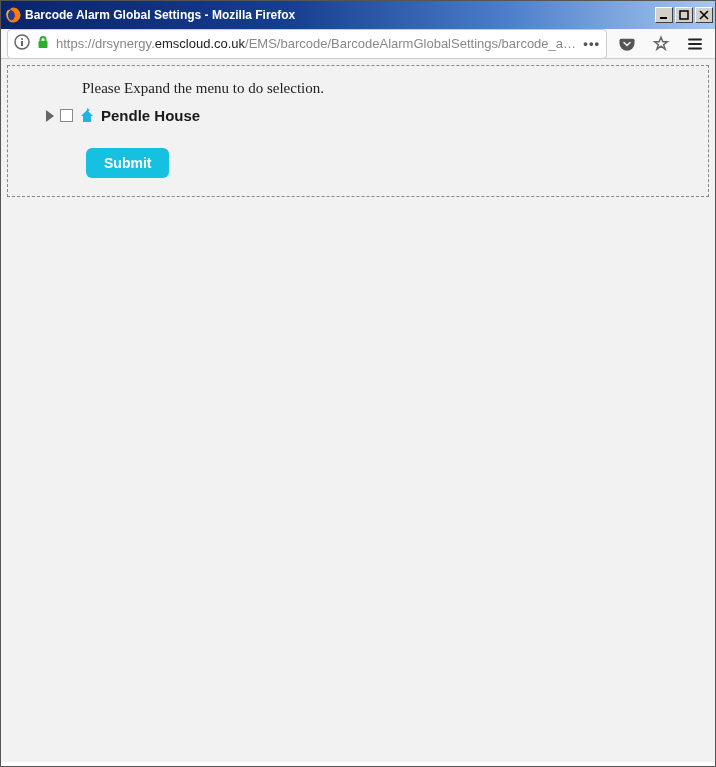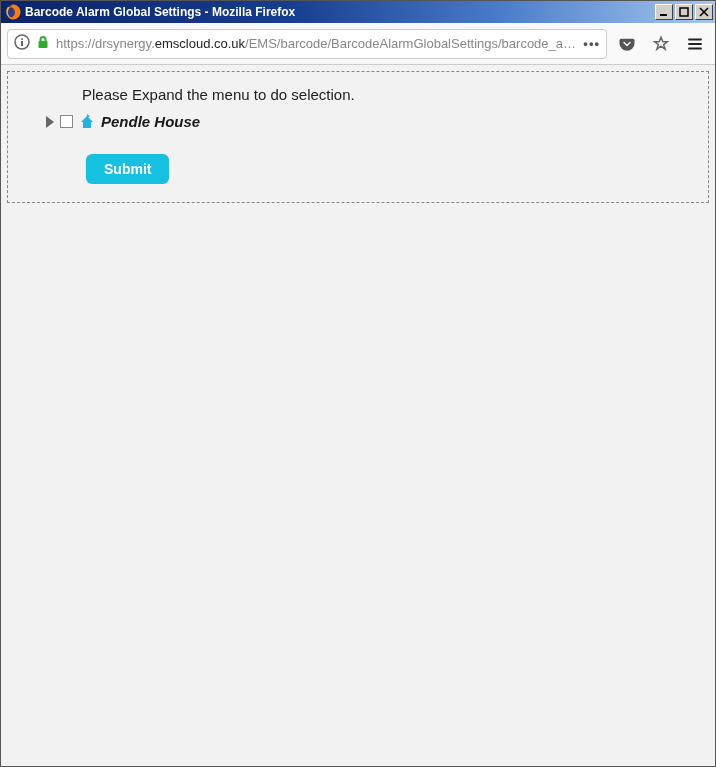--- a/index.html
+++ b/index.html
@@ -6,21 +6,21 @@
     body {
       font-family: "Segoe UI", Tahoma, sans-serif;
       font-size: 13px;
       background: #fff;
       width: 716px;
       height: 767px;
       border: 1px solid #555;
       overflow: hidden;
     }
     .titlebar {
-      height: 22px;
+      height: 28px;
       background: linear-gradient(to right, #0a246a 0%, #163d8f 40%, #4a7cc9 70%, #a6c8ef 100%);
       display: flex;
       align-items: center;
       padding: 0 2px 0 4px;
       color: #fff;
       font-weight: bold;
       font-size: 12px;
     }
     .ff-icon {
       width: 16px; height: 16px;
@@ -35,21 +35,21 @@
       width: 18px; height: 16px;
       background: #d4d0c8;
       border: 1px solid #404040;
       border-top-color: #fff; border-left-color: #fff;
       display: flex; align-items: center; justify-content: center;
       font-size: 10px; font-weight: bold; color: #000;
       line-height: 1;
     }
     .win-btn svg { width: 10px; height: 10px; }
     .toolbar {
-      height: 42px;
+      height: 30px;
       background: #f9f9fa;
       border-bottom: 1px solid #ccc;
       display: flex;
       align-items: center;
       padding: 0 6px;
       gap: 6px;
     }
     .urlbar {
       flex: 1;
       height: 30px;
@@ -84,21 +84,21 @@
       background: #f2f2f2;
       padding: 14px 20px 18px 20px;
       display: flex;
       flex-direction: column;
       gap: 10px;
     }
     .instruction {
       font-size: 15px;
       color: #222;
       margin-left: 54px;
-      font-family: Liberation Sans, sans-serif;
+      font-family: Liberation Serif, serif;
     }
     .tree-row {
       display: flex;
       align-items: center;
       gap: 6px;
       margin-left: 18px;
     }
     .expander {
       width: 0; height: 0;
       border-top: 6px solid transparent;
@@ -108,21 +108,20 @@
     .check {
       width: 13px; height: 13px;
       border: 1px solid #888;
       background: #fff;
     }
     .house-icon svg { width: 16px; height: 16px; display: block; }
     .tree-label {
       font-weight: bold;
       font-size: 15px;
       color: #1a1a1a;
-      font-style: italic;
     }
     .submit-btn {
       display: inline-block;
       background: #15c0e0;
       color: #fff;
       font-weight: bold;
       font-size: 14px;
       border: none;
       border-radius: 6px;
       padding: 7px 18px;

